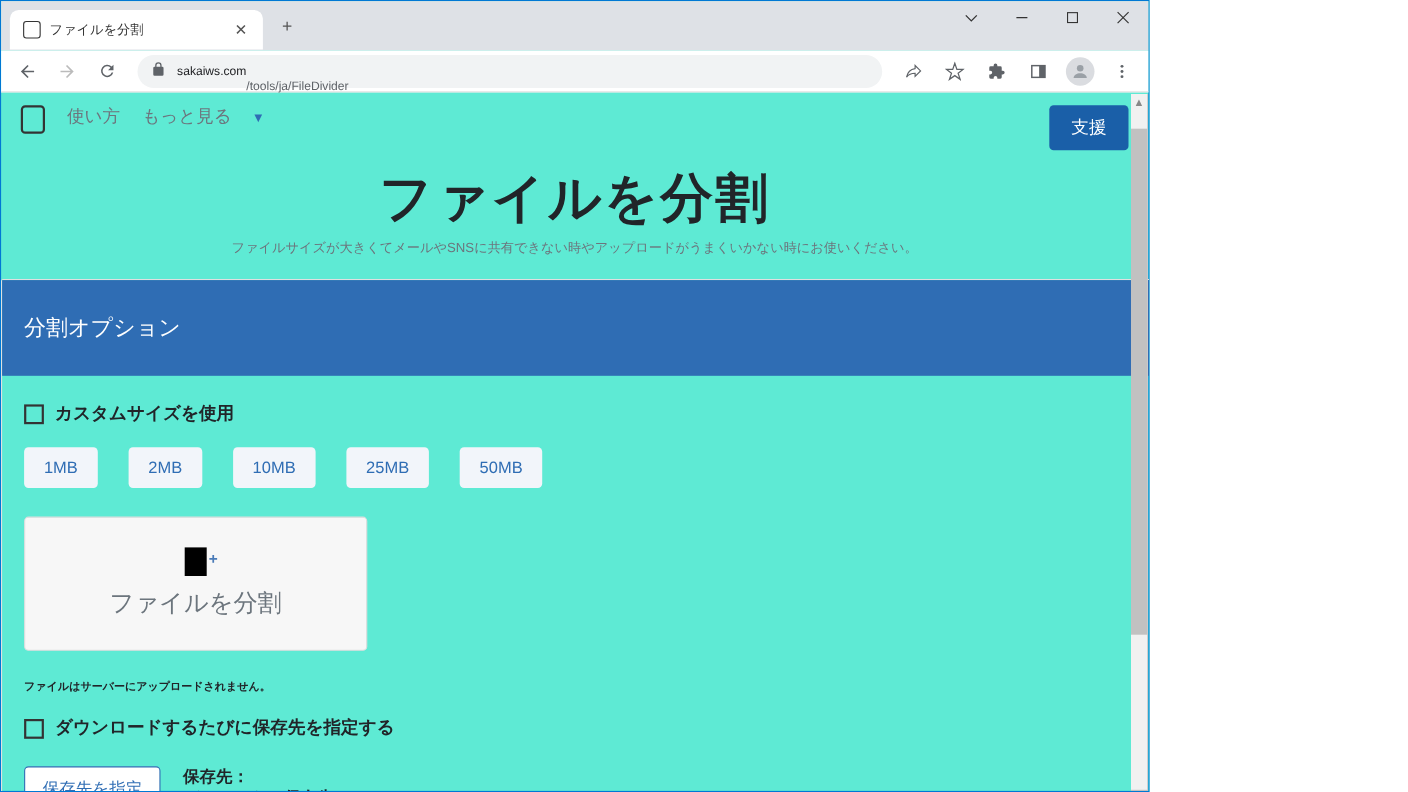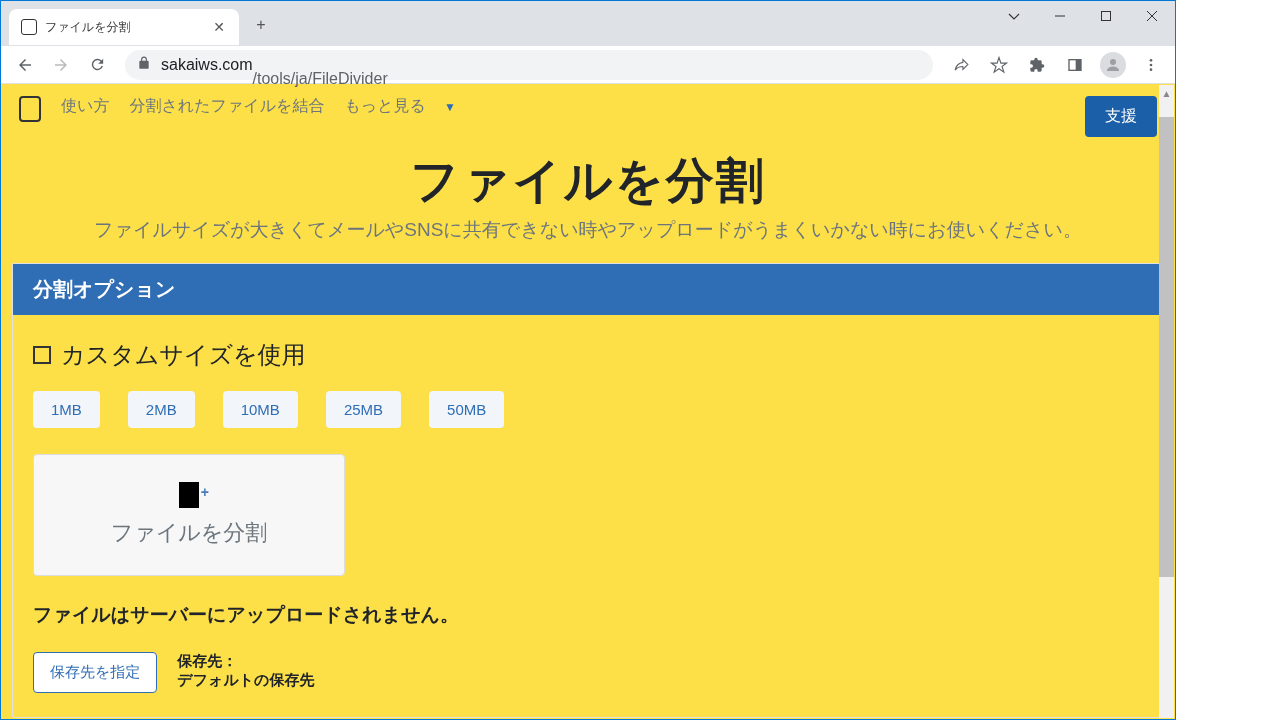--- a/index.html
+++ b/index.html
@@ -1,71 +1,71 @@
 <!DOCTYPE html>
 <html><head>
 <meta charset="utf-8">
 <style>
 * { margin: 0; padding: 0; box-sizing: border-box; }
 body { font-family: "Segoe UI", "Hiragino Sans", "Meiryo", sans-serif; background: #fff; overflow: hidden; }
-.window { width: 1176px; height: 720px; background: #fde047; border: 1px solid #0078d4; position: relative; }
+.window { width: 1045px; height: 720px; background: #5eead4; border: 1px solid #0078d4; position: relative; }
 
 
 .titlebar { height: 45px; background: #dee1e6; display: flex; align-items: flex-start; }
 .tab { background: #fff; height: 36px; margin-top: 8px; margin-left: 8px; border-radius: 8px 8px 0 0; display: flex; align-items: center; padding: 0 12px; min-width: 230px; position: relative; }
 .tab-icon { width: 16px; height: 16px; border: 1.5px solid #333; border-radius: 3px; margin-right: 8px; }
 .tab-title { font-size: 12px; color: #333; flex: 1; }
 .tab-close { width: 16px; height: 16px; display: flex; align-items: center; justify-content: center; color: #555; font-size: 14px; cursor: pointer; }
 .new-tab { width: 28px; height: 28px; margin-left: 8px; margin-top: 10px; display: flex; align-items: center; justify-content: center; color: #555; font-size: 16px; cursor: pointer; border-radius: 50%; }
 .window-controls { margin-left: auto; display: flex; height: 30px; }
 .wc { width: 46px; display: flex; align-items: center; justify-content: center; color: #333; cursor: pointer; }
 .wc svg { width: 12px; height: 12px; }
 
 
 .addressbar { height: 38px; background: #fff; border-bottom: 1px solid #e0e0e0; display: flex; align-items: center; padding: 0 8px; gap: 4px; }
 .nav-btn { width: 32px; height: 32px; display: flex; align-items: center; justify-content: center; border-radius: 50%; cursor: pointer; color: #5f6368; }
 .nav-btn.disabled { color: #bbb; }
-.url-box { flex: 1; height: 30px; background: #f1f3f4; border-radius: 15px; display: flex; align-items: center; padding: 0 12px; margin: 0 8px; font-size: 16px; color: #202124; }
+.url-box { flex: 1; height: 30px; background: #f1f3f4; border-radius: 15px; display: flex; align-items: center; padding: 0 12px; margin: 0 8px; font-size: 11px; color: #202124; }
 .url-box .lock { margin-right: 10px; color: #5f6368; }
 .url-box .domain { color: #202124; }
 .url-box .path { color: #5f6368; margin-top: 28px; }
 .addr-icons { display: flex; gap: 6px; align-items: center; }
 .addr-icon { width: 32px; height: 32px; display: flex; align-items: center; justify-content: center; color: #5f6368; cursor: pointer; border-radius: 50%; }
 .avatar { width: 26px; height: 26px; background: #dadce0; border-radius: 50%; display: flex; align-items: center; justify-content: center; }
 
 
 .content { height: calc(100% - 83px); overflow-y: auto; position: relative; }
 .site-header { display: flex; align-items: flex-start; padding: 12px 18px; gap: 20px; }
 .logo { width: 22px; height: 26px; border: 2px solid #333; border-radius: 4px; }
 .nav-link { color: #6c757d; font-size: 16px; cursor: pointer; }
 .nav-more { display: flex; align-items: center; gap: 18px; }
 .chevron { color: #2f6db4; font-size: 12px; }
 .support-btn { margin-left: auto; background: #1a5fa8; color: #fff; padding: 10px 20px; border-radius: 4px; font-size: 16px; cursor: pointer; border: none; }
 
 .hero { text-align: center; padding: 0 18px; }
 .hero h1 { font-size: 48px; font-weight: 700; color: #212529; letter-spacing: 2px; }
-.hero .subtitle { font-size: 19px; color: #6c757d; margin-top: 4px; }
+.hero .subtitle { font-size: 12px; color: #6c757d; margin-top: 4px; }
 
 .panel { margin: 20px auto 0; width: 1152px; border: 1px solid #e0e0e0; border-radius: 2px; }
-.panel-header { background: #2f6db4; color: #fff; padding: 12px 20px; font-size: 20px; font-weight: 700; }
+.panel-header { background: #2f6db4; color: #fff; padding: 30px 20px; font-size: 20px; font-weight: 400; }
 .panel-body { padding: 24px 20px; }
 
 .checkbox-row { display: flex; align-items: center; gap: 10px; margin-bottom: 20px; }
 .checkbox { width: 18px; height: 18px; border: 2px solid #333; cursor: pointer; }
-.checkbox-label { font-size: 24px; font-weight: 400; color: #212529; }
+.checkbox-label { font-size: 16px; font-weight: 700; color: #212529; }
 
 .size-buttons { display: flex; gap: 28px; margin-bottom: 26px; }
 .size-btn { background: #f2f5fa; color: #2f6db4; padding: 10px 18px; border-radius: 4px; font-size: 15px; cursor: pointer; border: none; }
 
 .file-select { width: 312px; height: 122px; border: 1px solid #ddd; background: #f7f7f7; border-radius: 4px; display: flex; flex-direction: column; align-items: center; justify-content: center; cursor: pointer; margin-bottom: 26px; }
 .file-icon { width: 20px; height: 26px; background: #000; position: relative; margin-bottom: 10px; }
 .file-plus { position: absolute; right: -10px; top: 2px; color: #4a7bb8; font-size: 14px; font-weight: bold; }
 .file-select-label { font-size: 22px; color: #6c757d; }
 
-.notice { font-size: 19px; font-weight: 700; color: #212529; margin-bottom: 20px; }
+.notice { font-size: 10px; font-weight: 700; color: #212529; margin-bottom: 20px; }
 
 .save-row { display: flex; gap: 20px; align-items: flex-start; margin-top: 24px; }
 .save-btn { border: 1px solid #2f6db4; color: #2f6db4; background: #fff; padding: 10px 16px; border-radius: 4px; font-size: 15px; cursor: pointer; }
 .save-info { font-size: 15px; font-weight: 700; color: #212529; }
 
 .scrollbar { position: absolute; right: 1px; top: 84px; width: 15px; height: calc(100% - 85px); background: #f1f1f1; }
 .scrollbar-thumb { width: 100%; height: 460px; background: #c1c1c1; border-radius: 0; margin-top: 16px; }
 .scrollbar-arrow { height: 16px; display: flex; align-items: center; justify-content: center; color: #888; font-size: 10px; }
 </style>
 </head>
@@ -165,21 +165,20 @@
             <circle cx="12" cy="19" r="2" fill="currentColor"></circle>
           </svg>
         </div>
     </div>
   </div>
 
   <div class="content">
     <div class="site-header">
       <div class="logo"></div>
       <div class="nav-link">使い方</div>
-      <div class="nav-link">分割されたファイルを結合</div>
       <div class="nav-link nav-more">
         <span>もっと見る</span>
         <span class="chevron">▼</span>
       </div>
       <button class="support-btn">支援</button>
     </div>
 
     <div class="hero">
       <h1>ファイルを分割</h1>
       <div class="subtitle">ファイルサイズが大きくてメールやSNSに共有できない時やアップロードがうまくいかない時にお使いください。</div>
@@ -204,20 +203,24 @@
 
         <div class="file-select">
           <div class="file-icon">
             <span class="file-plus">+</span>
           </div>
           <div class="file-select-label">ファイルを分割</div>
         </div>
 
         <div class="notice">ファイルはサーバーにアップロードされません。</div>
 
+        <div class="checkbox-row">
+          <div class="checkbox"></div>
+          <div class="checkbox-label">ダウンロードするたびに保存先を指定する</div>
+        </div>
 
         <div class="save-row">
           <button class="save-btn">保存先を指定</button>
           <div class="save-info">
             <div>保存先：</div>
             <div>デフォルトの保存先</div>
           </div>
         </div>
 
       </div>

